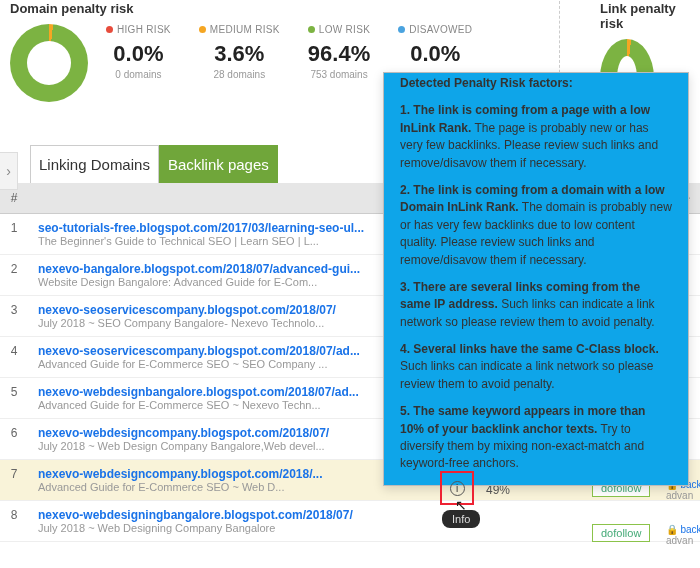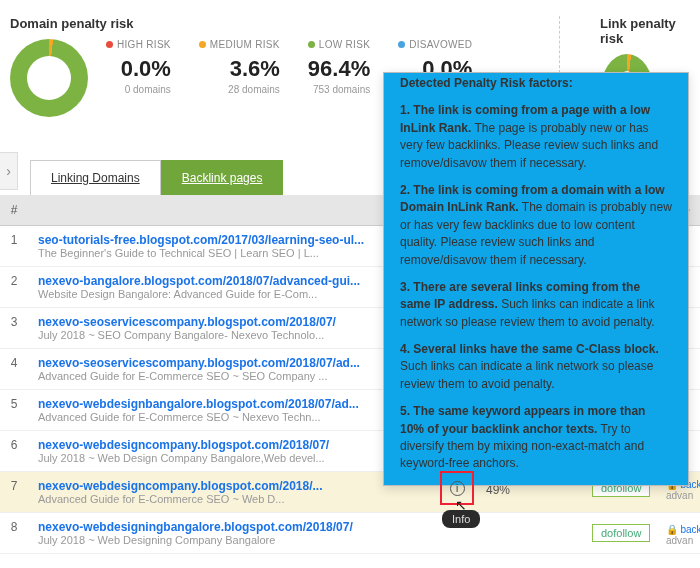--- a/index.html
+++ b/index.html
@@ -1,31 +1,31 @@
 <!DOCTYPE html>
 <html><head>
 <meta charset="utf-8">
 <style>
   * { box-sizing: border-box; margin: 0; padding: 0; }
   body { font-family: Arial, Helvetica, sans-serif; font-size: 12px; color: #333; background: #fff; width: 700px; height: 568px; overflow: hidden; position: relative; }
-  .wrap { display:flex; padding: 16px 10px 0 10px; gap: 40px; }
+  .wrap { display:flex; padding: 1px 10px 0 10px; gap: 40px; }
   .panel { flex:1; }
   .panel-title { font-size: 13px; font-weight: bold; color: #333; margin-bottom: 8px; }
   .panel-body { display:flex; align-items:flex-start; gap: 18px; }
   .donut { width: 78px; height: 78px; border-radius: 50%; background: conic-gradient(#f5a623 0 6deg, #7cb342 6deg 360deg); position: relative; }
   .donut::after { content:""; position:absolute; top:17px; left:17px; right:17px; bottom:17px; background:#fff; border-radius:50%; }
   .legend { display:flex; gap:28px; }
-  .leg-col { text-align:right; }
+  .leg-col { text-align:center; }
   .leg-label { font-size: 10px; color:#888; letter-spacing:0.3px; display:flex; align-items:center; gap:4px; margin-bottom:6px; }
   .dot { width:7px; height:7px; border-radius:50%; display:inline-block; }
   .leg-val { font-size: 22px; font-weight:bold; color:#222; }
   .leg-sub { font-size: 10px; color:#999; margin-top:2px; }
   .divider { border-left: 1px dashed #ccc; }
   .tabs { display:flex; margin: 28px 0 0 30px; }
-  .tab { padding: 10px 20px; font-size: 12px; border: 1px solid #ccc; border-bottom:none; background:#fff; cursor:pointer;text-decoration:underline; }
+  .tab { padding: 10px 8px; font-size: 15px; border: 1px solid #ccc; border-bottom:none; background:#fff; cursor:pointer; }
   .tab.active { background:#70a63a; color:#fff; border-color:#70a63a; }
   table { width:100%; border-collapse: collapse; font-size:12px; }
   thead th { background:#e6e6e6; text-align:right; padding:8px 10px; font-weight:normal; color:#555; border-bottom:1px solid #ccc; }
   thead th:first-child { width:28px; text-align:center; }
   tbody tr { border-bottom:1px solid #eee; }
   tbody tr.hi { background:#f9f3d9; }
   tbody td { padding:7px 10px; vertical-align:top; }
   tbody td:first-child { text-align:center; color:#666; }
   .url { color:#1a73e8; text-decoration:none; white-space:nowrap; overflow:hidden; text-overflow:ellipsis; max-width:340px; display:block;font-weight:bold; }
   .desc { color:#999; font-size:11px; white-space:nowrap; overflow:hidden; text-overflow:ellipsis; max-width:340px; }

